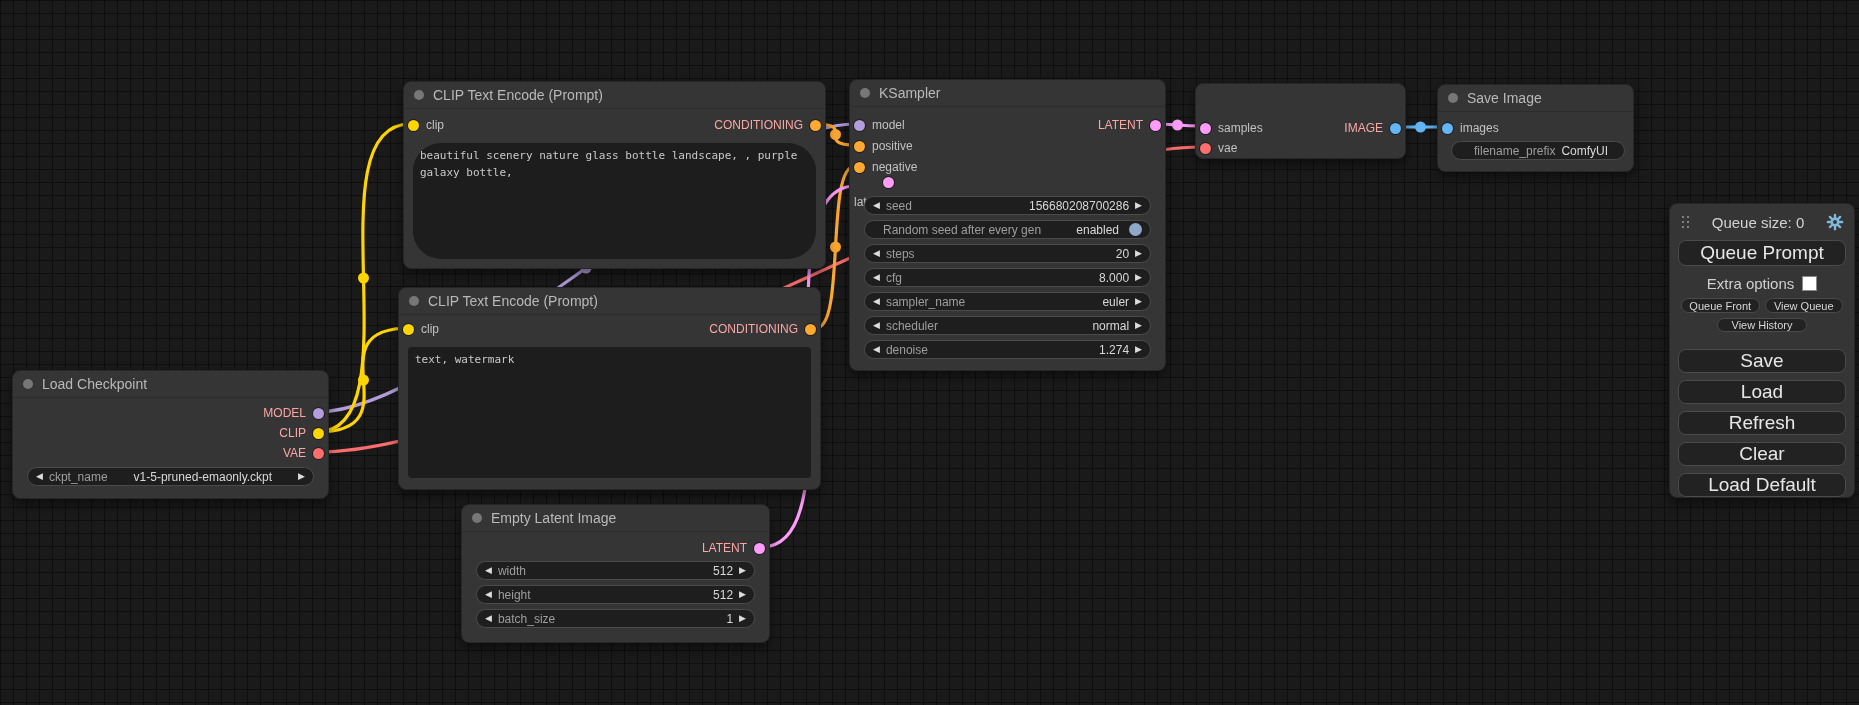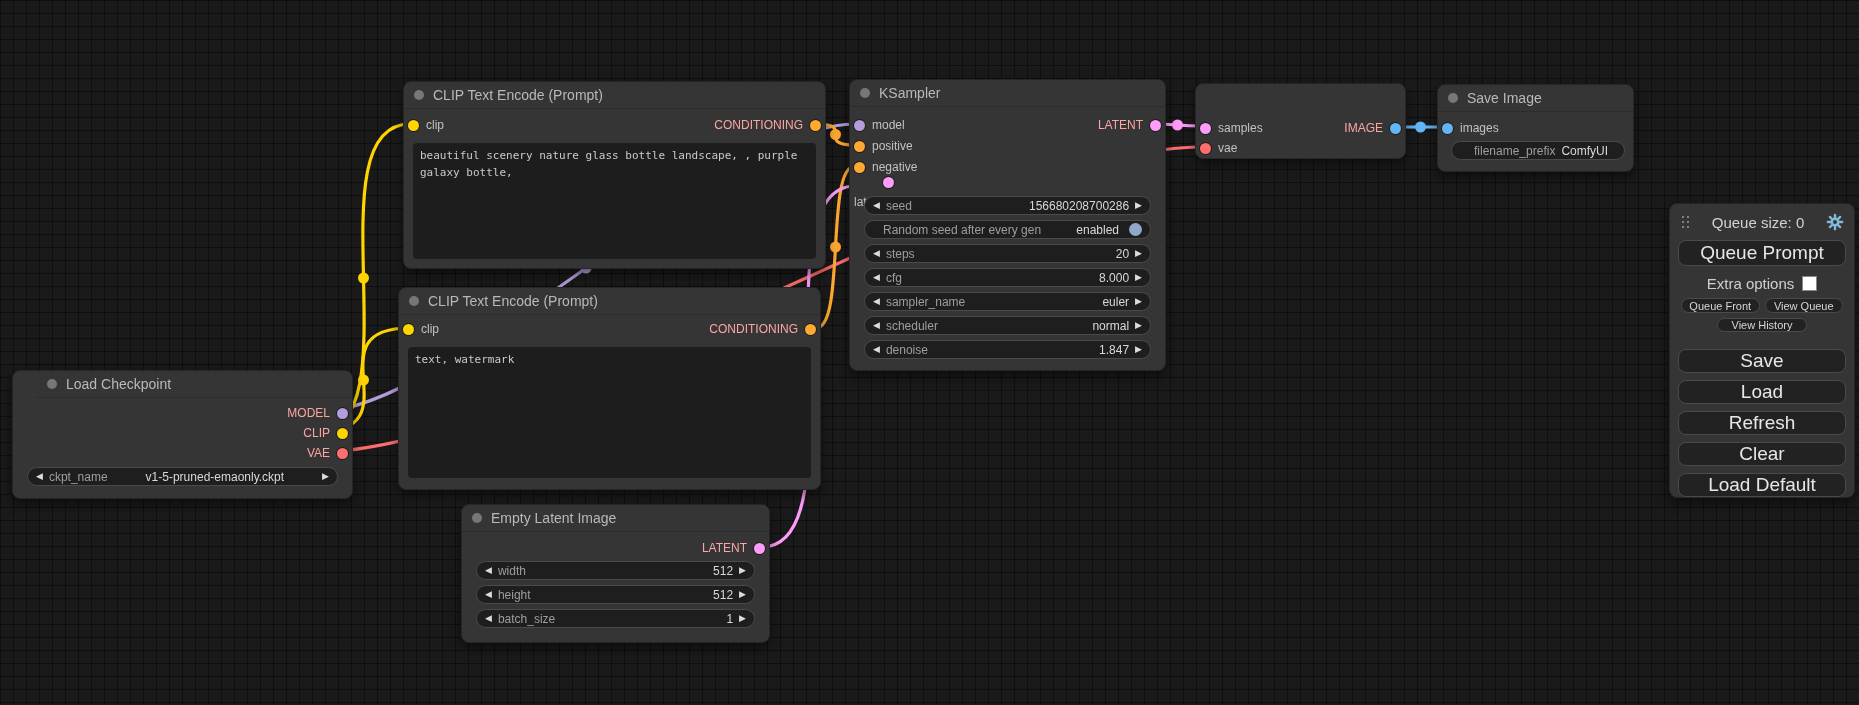--- a/index.html
+++ b/index.html
@@ -74,21 +74,21 @@
       <path d="M 816 328 C 846 328, 825 166, 855 166" stroke="#FFA931" stroke-width="3.2" fill="none" stroke-linecap="round"></path>
       <circle cx="835.5" cy="247" r="5.5" fill="#FFA931"></circle>
       <path d="M 762 547 C 862 547, 755 186, 855 186" stroke="#FF9CF9" stroke-width="3.2" fill="none" stroke-linecap="round"></path>
       <circle cx="808.5" cy="366.5" r="5.5" fill="#FF9CF9"></circle>
       <path d="M 1154 124 C 1176 124, 1179 126, 1201 126" stroke="#FF9CF9" stroke-width="3.2" fill="none" stroke-linecap="round"></path>
       <circle cx="1177.5" cy="125" r="5.5" fill="#FF9CF9"></circle>
       <path d="M 1395 127 C 1417 127, 1424 127, 1446 127" stroke="#64B5F6" stroke-width="3.2" fill="none" stroke-linecap="round"></path>
       <circle cx="1420.5" cy="127" r="5.5" fill="#64B5F6"></circle>
     </svg>
 
-  <div class="node" style="left:12px;top:370px;width:315px;height:127px;padding-left:24px;">
+  <div class="node" style="left:12px;top:370px;width:315px;height:127px;">
     <div class="node-title">
       <span class="title-dot"></span>
       <span>Load Checkpoint</span>
     </div>
     <div class="port out" style="top:32px;">
       <span>MODEL</span>
         <span class="pdot c-MODEL"></span>
     </div>
     <div class="port out" style="top:52px;">
       <span>CLIP</span>
@@ -112,21 +112,21 @@
       <span>CLIP Text Encode (Prompt)</span>
     </div>
     <div class="port in" style="top:33px;">
       <span class="pdot c-CLIP"></span>
         <span>clip</span>
     </div>
     <div class="port out" style="top:33px;">
       <span>CONDITIONING</span>
         <span class="pdot c-CONDITIONING"></span>
     </div>
-    <div class="prompt" style="left:9px;right:9px;top:61px;height:108px;">beautiful scenery nature glass bottle landscape, , purple galaxy bottle,</div>
+    <div class="prompt" style="left:9px;right:9px;top:61px;height:108px;border-radius:28px;">beautiful scenery nature glass bottle landscape, , purple galaxy bottle,</div>
   </div>
 
   <div class="node" style="left:398px;top:287px;width:421px;height:201px;">
     <div class="node-title">
       <span class="title-dot"></span>
       <span>CLIP Text Encode (Prompt)</span>
     </div>
     <div class="port in" style="top:31px;">
       <span class="pdot c-CLIP"></span>
         <span>clip</span>
@@ -223,21 +223,21 @@
     </div>
     <div class="widget" style="left:14px;right:14px;top:236px;">
       <span class="arrow">◀</span>
       <span class="wlabel">scheduler</span>
       <span class="wvalue">normal</span>
       <span class="arrow">▶</span>
     </div>
     <div class="widget" style="left:14px;right:14px;top:260px;">
       <span class="arrow">◀</span>
       <span class="wlabel">denoise</span>
-      <span class="wvalue">1.847</span>
+      <span class="wvalue">1.274</span>
       <span class="arrow">▶</span>
     </div>
   </div>
 
   <div class="node" style="left:1195px;top:83px;width:209px;height:74px;">
     <div class="port in" style="top:34px;">
       <span class="pdot c-LATENT"></span>
         <span>samples</span>
     </div>
     <div class="port out" style="top:34px;">

